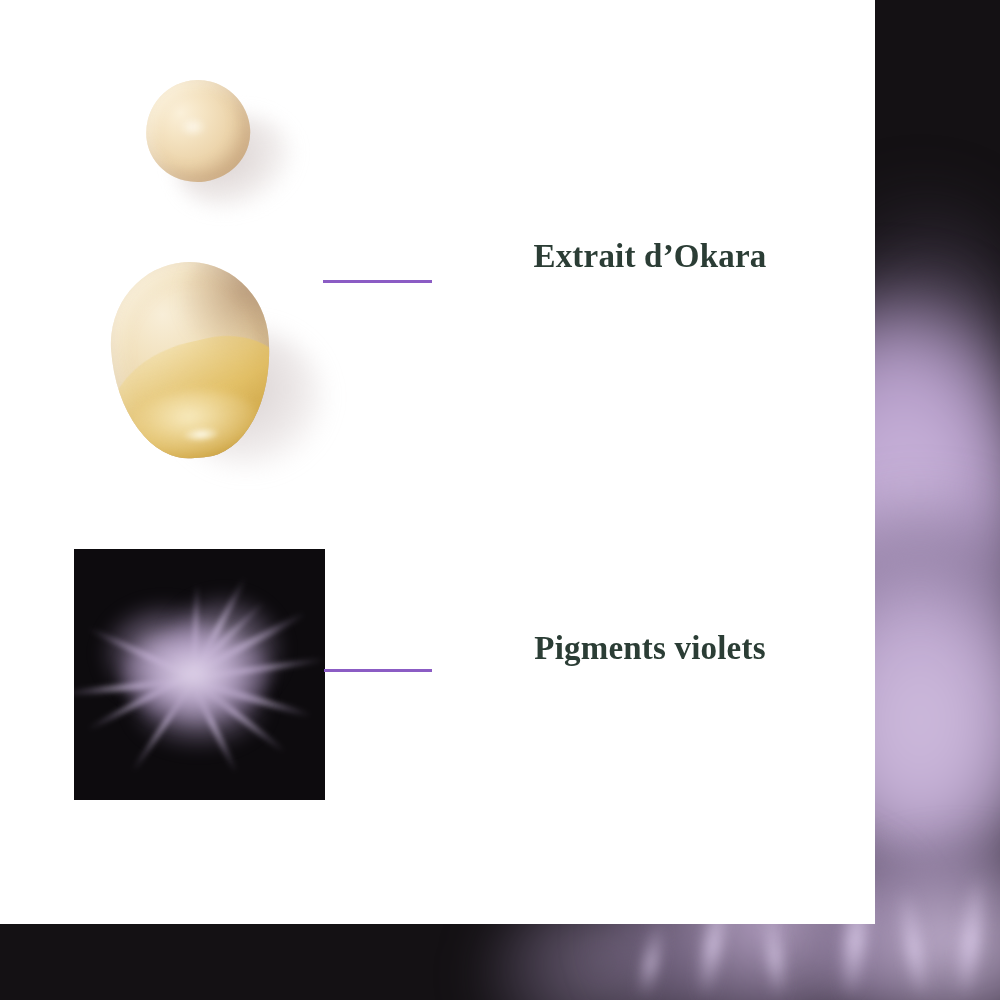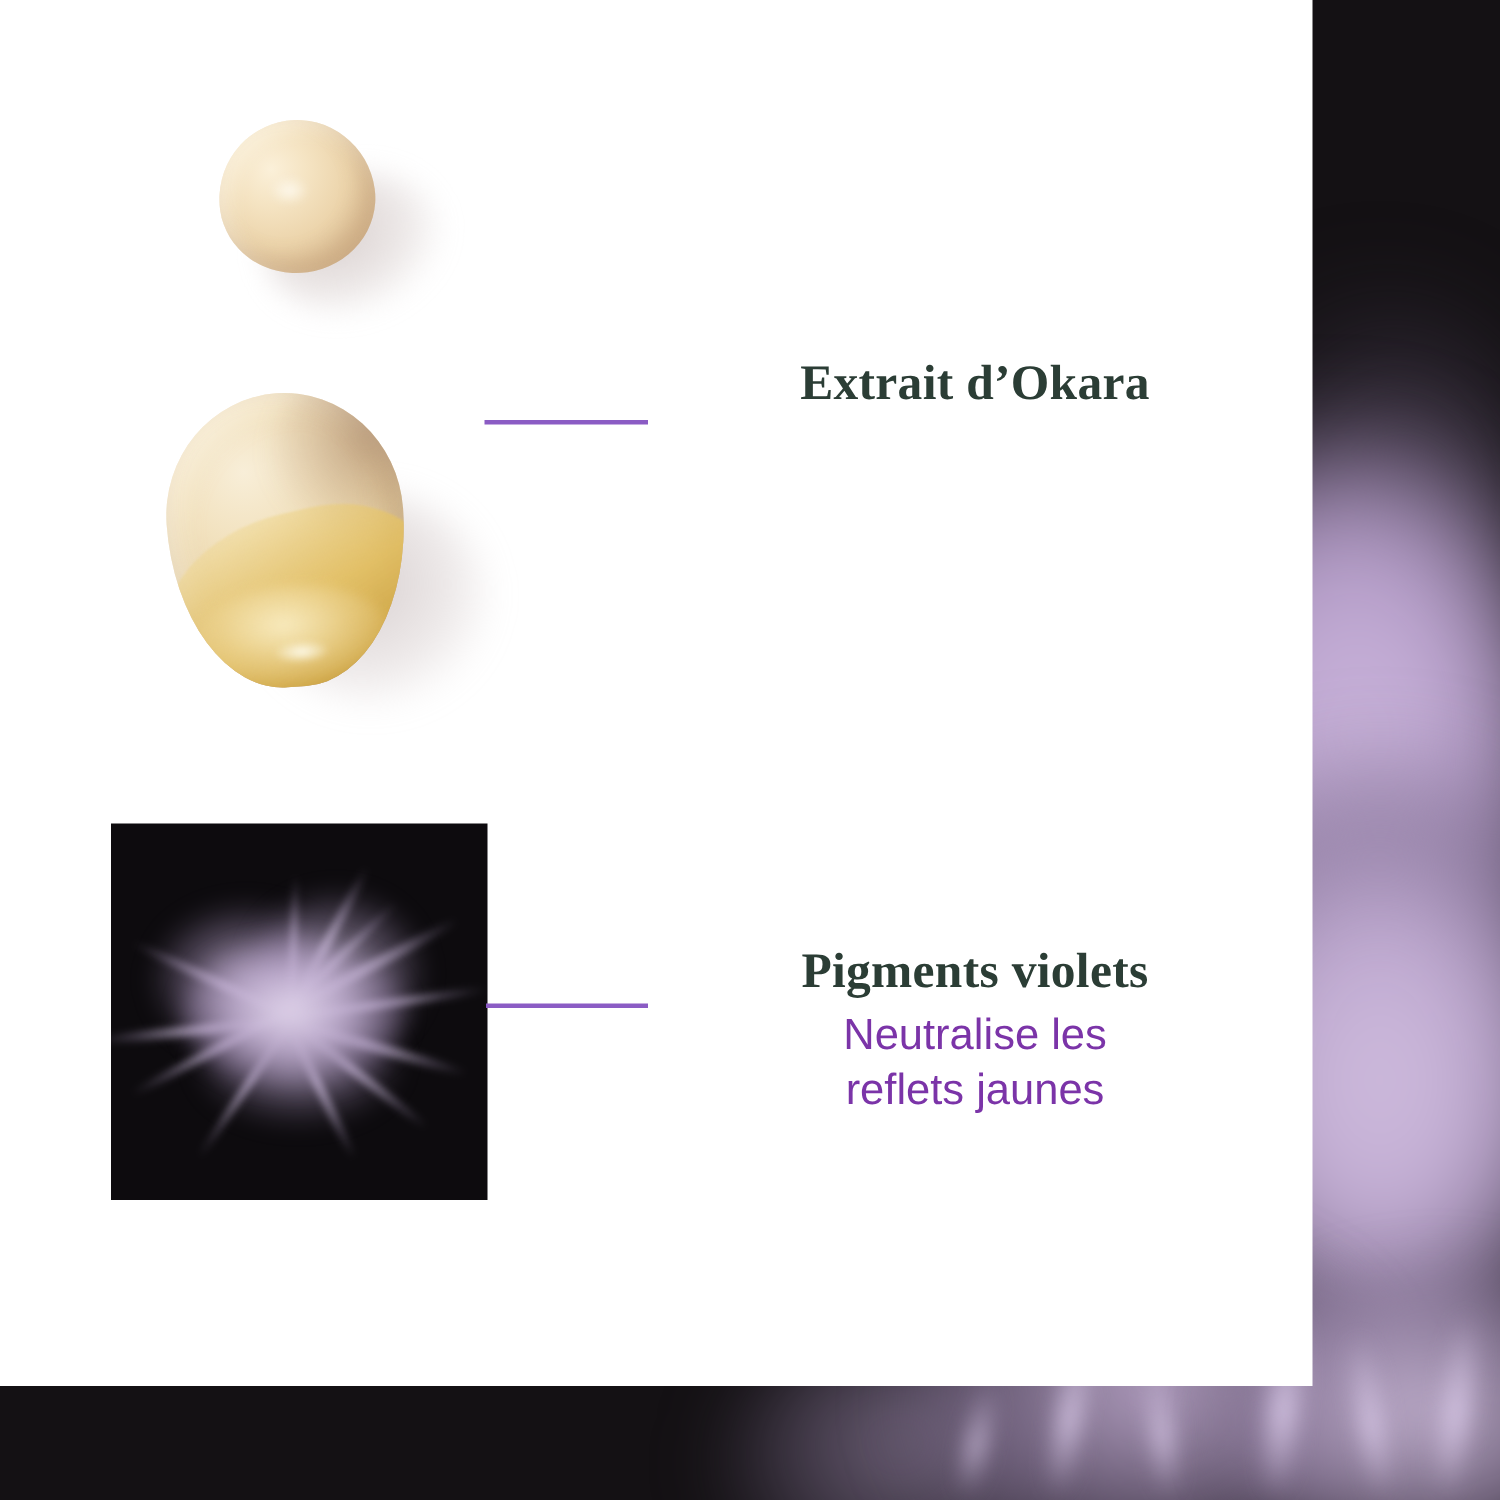--- a/index.html
+++ b/index.html
@@ -302,20 +302,16 @@
 
     <div class="connector connector-1"></div>
     <div class="connector connector-2"></div>
 
     <div class="textblock tb-1">
       <p class="ing-title">Extrait d’Okara</p>
     </div>
 
     <div class="textblock tb-2">
       <p class="ing-title">Pigments violets</p>
-      <p class="ing-desc">
-        <span>Neutralise les</span><br>
-        <span>reflets jaunes</span>
-      </p>
     </div>
 
   </div>
 </div>
 
 </body></html>

